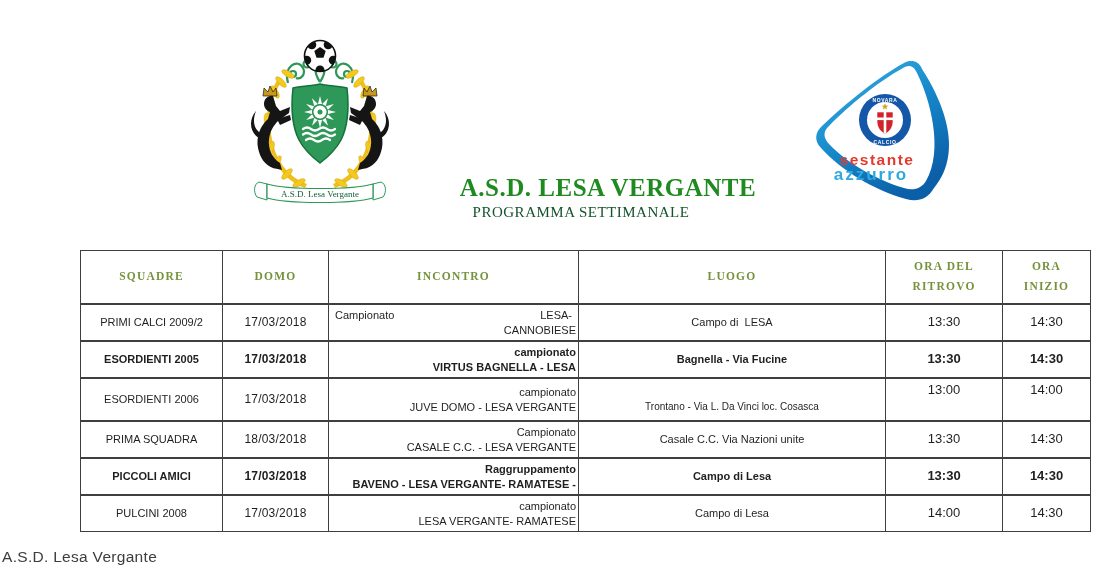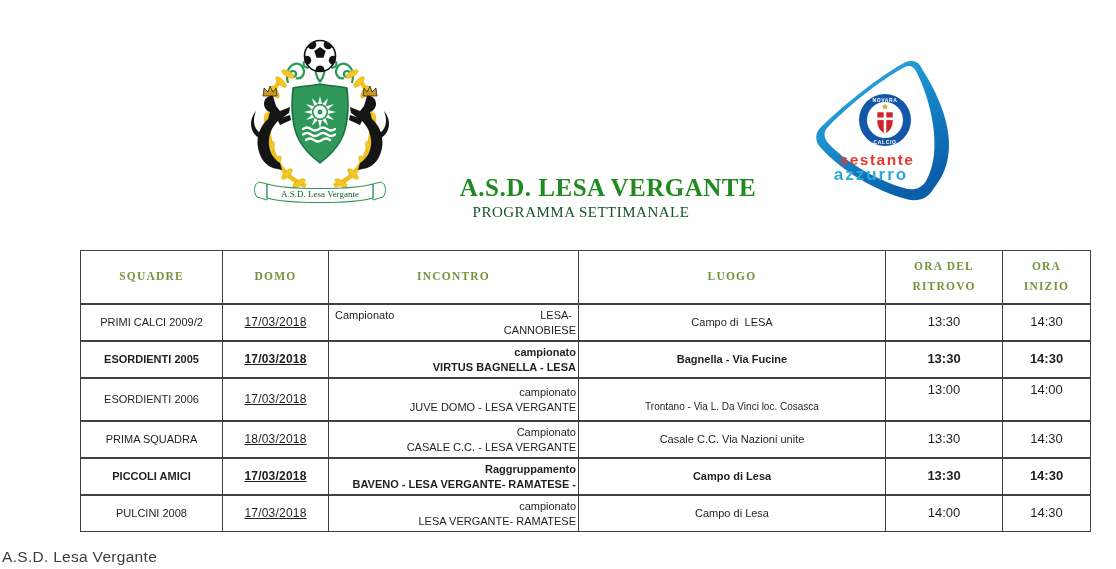--- a/index.html
+++ b/index.html
@@ -36,21 +36,21 @@
     font-size:11.5px;letter-spacing:1.2px;white-space:pre-line;line-height:1.7;
     text-align:center;vertical-align:middle;background:#fff;
   }
   .sched td{
     border:1px solid #3F3F3F;border-top:2px solid #3F3F3F;
     height:33px;text-align:center;vertical-align:middle;
     font-size:11px;line-height:1.3;padding:1px 2px;white-space:pre-line;
     overflow:hidden;
   }
   .sched tr.bold td{font-weight:bold;}
-  .sched td.date-cell{font-size:12px;letter-spacing:.2px;text-decoration:underline;}
+  .sched td.date-cell{font-size:12px;letter-spacing:.2px;}
   .sched td.time-cell{font-size:13px;}
   .sched td.time-top{vertical-align:top;padding-top:3px;}
   .sched td.luogo-low{vertical-align:bottom;font-size:10px;padding-bottom:7px;}
   .inc-split{display:flex;justify-content:space-between;padding:0 4px;}
   .inc-line{display:block;text-align:right;}
 
   
   .footer-name{
     position:absolute;left:2px;top:548px;font-size:15.5px;color:#3d3d3d;
     letter-spacing:.3px;

